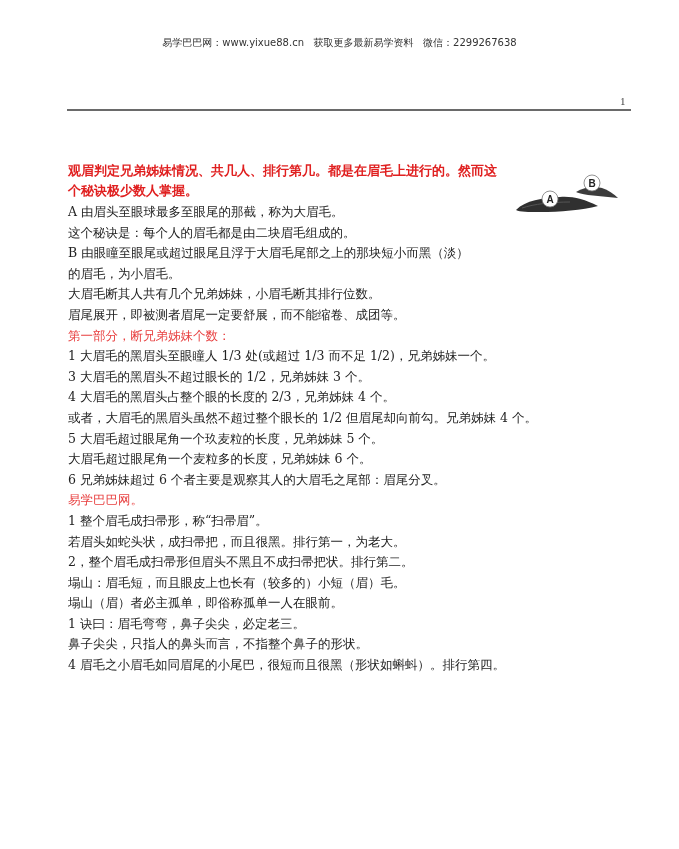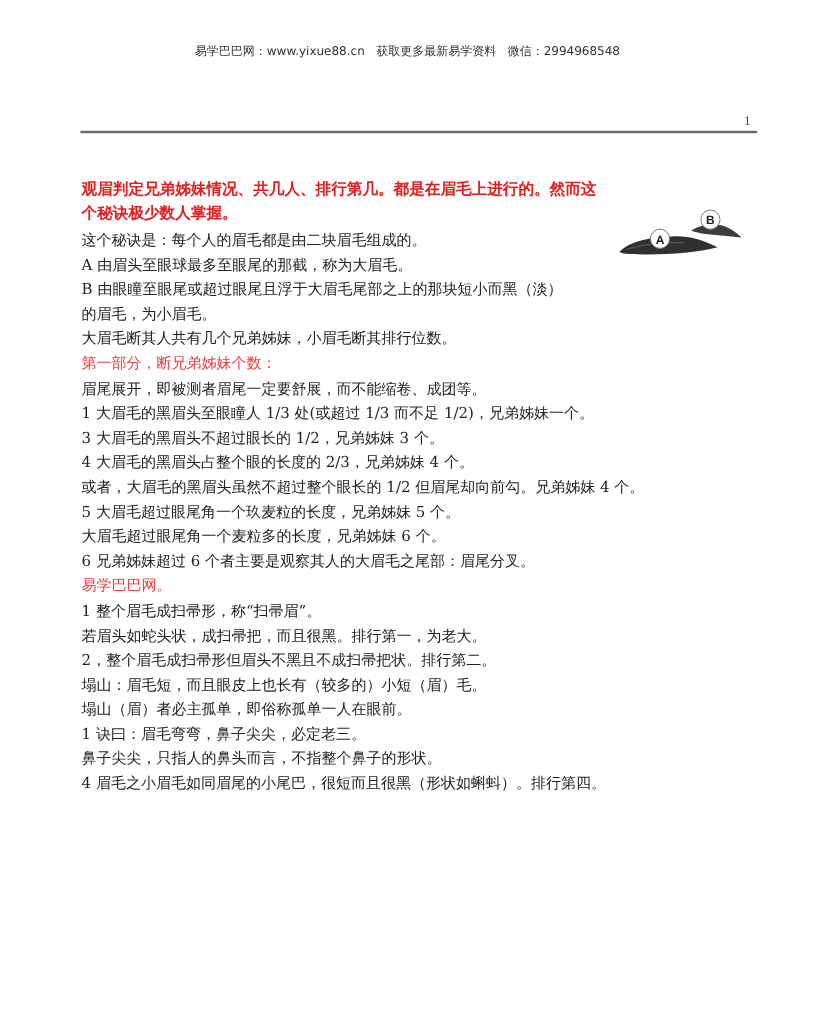--- a/index.html
+++ b/index.html
@@ -37,21 +37,21 @@
     .rule {
       position: absolute;
       top: 109px;
       left: 67px;
       width: 564px;
       height: 2px;
       background: #6a6a6a;
     }
     .content {
       position: absolute;
-      top: 149px;
+      top: 161px;
       left: 68px;
       width: 570px;
     }
     .heading {
       color: #e02020;
       font-weight: bold;
       font-size: 13px;
       line-height: 20px;
       font-family: "DejaVu Sans", "Liberation Sans", sans-serif;
       width: 440px;
@@ -70,21 +70,21 @@
       position: absolute;
       top: 166px;
       left: 512px;
       width: 110px;
       height: 50px;
     }
   </style>
 </head>
 <body>
 
-<div class="page-header">易学巴巴网：www.yixue88.cn   获取更多最新易学资料   微信：2994968548</div>
+<div class="page-header">易学巴巴网：www.yixue88.cn   获取更多最新易学资料   微信：2299267638</div>
 
 <div class="page-number">1</div>
 
 <div class="rule"></div>
 
 <svg class="illustration" viewBox="0 0 110 50" xmlns="http://www.w3.org/2000/svg">
   <g>
     <path d="M4 44 C 14 34, 30 32, 48 31 C 60 30, 72 33, 86 40 C 70 44, 48 46, 28 46 C 16 46, 8 46, 4 44 Z" fill="#1a1a1a" opacity="0.9"></path>
     <path d="M10 42 C 22 38, 40 36, 58 36" stroke="#555" stroke-width="1" fill="none"></path>
   </g>
@@ -93,27 +93,27 @@
   </g>
   <circle cx="38" cy="33" r="8" fill="#ffffff" stroke="#777" stroke-width="0.8"></circle>
   <text x="38" y="37" font-size="10" text-anchor="middle" font-weight="bold" font-family="Liberation Sans, sans-serif" fill="#222">A</text>
   <circle cx="80" cy="17" r="8" fill="#ffffff" stroke="#777" stroke-width="0.8"></circle>
   <text x="80" y="21" font-size="10" text-anchor="middle" font-weight="bold" font-family="Liberation Sans, sans-serif" fill="#222">B</text>
 </svg>
 
 <div class="content">
   <div class="heading">观眉判定兄弟姊妹情况、共几人、排行第几。都是在眉毛上进行的。然而这个秘诀极少数人掌握。</div>
   <div id="lines">
+      <div class="line">A 由眉头至眼球最多至眼尾的那截，称为大眉毛。</div>
       <div class="line">这个秘诀是：每个人的眉毛都是由二块眉毛组成的。</div>
-      <div class="line">A 由眉头至眼球最多至眼尾的那截，称为大眉毛。</div>
       <div class="line">B 由眼瞳至眼尾或超过眼尾且浮于大眉毛尾部之上的那块短小而黑（淡）</div>
       <div class="line">的眉毛，为小眉毛。</div>
       <div class="line">大眉毛断其人共有几个兄弟姊妹，小眉毛断其排行位数。</div>
+      <div class="line">眉尾展开，即被测者眉尾一定要舒展，而不能缩卷、成团等。</div>
       <div class="line red">第一部分，断兄弟姊妹个数：</div>
-      <div class="line">眉尾展开，即被测者眉尾一定要舒展，而不能缩卷、成团等。</div>
       <div class="line">1 大眉毛的黑眉头至眼瞳人 1/3 处(或超过 1/3 而不足 1/2)，兄弟姊妹一个。</div>
       <div class="line">3 大眉毛的黑眉头不超过眼长的 1/2，兄弟姊妹 3 个。</div>
       <div class="line">4 大眉毛的黑眉头占整个眼的长度的 2/3，兄弟姊妹 4 个。</div>
       <div class="line">或者，大眉毛的黑眉头虽然不超过整个眼长的 1/2 但眉尾却向前勾。兄弟姊妹 4 个。</div>
       <div class="line">5 大眉毛超过眼尾角一个玖麦粒的长度，兄弟姊妹 5 个。</div>
       <div class="line">大眉毛超过眼尾角一个麦粒多的长度，兄弟姊妹 6 个。</div>
       <div class="line">6 兄弟姊妹超过 6 个者主要是观察其人的大眉毛之尾部：眉尾分叉。</div>
       <div class="line red">易学巴巴网。</div>
       <div class="line">1 整个眉毛成扫帚形，称“扫帚眉”。</div>
       <div class="line">若眉头如蛇头状，成扫帚把，而且很黑。排行第一，为老大。</div>

